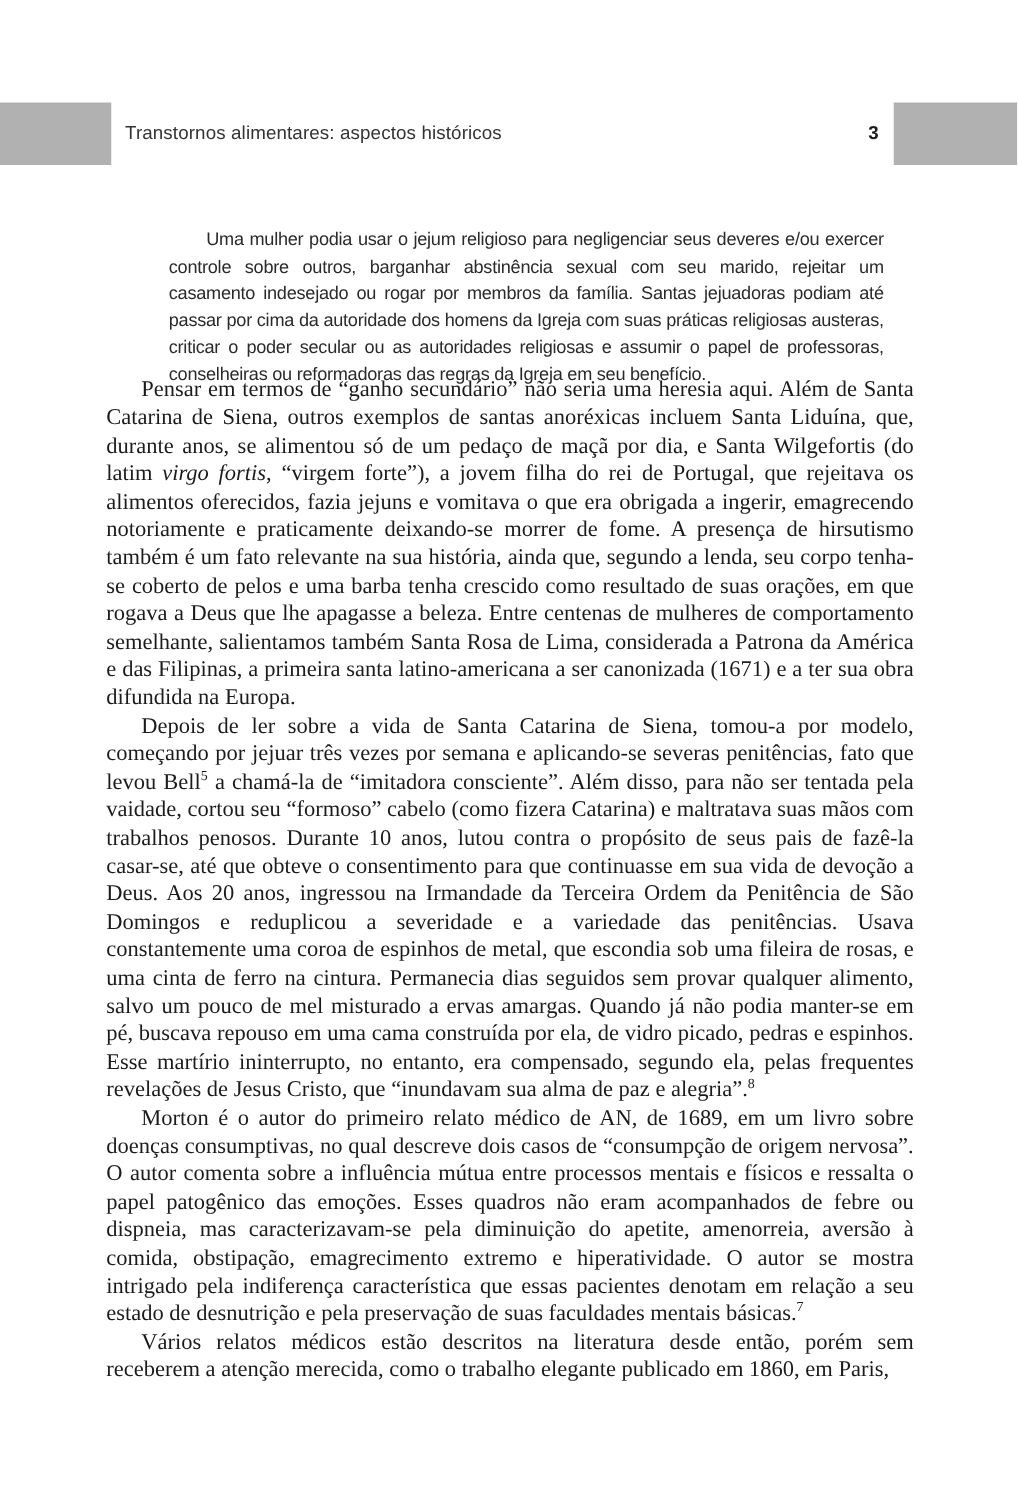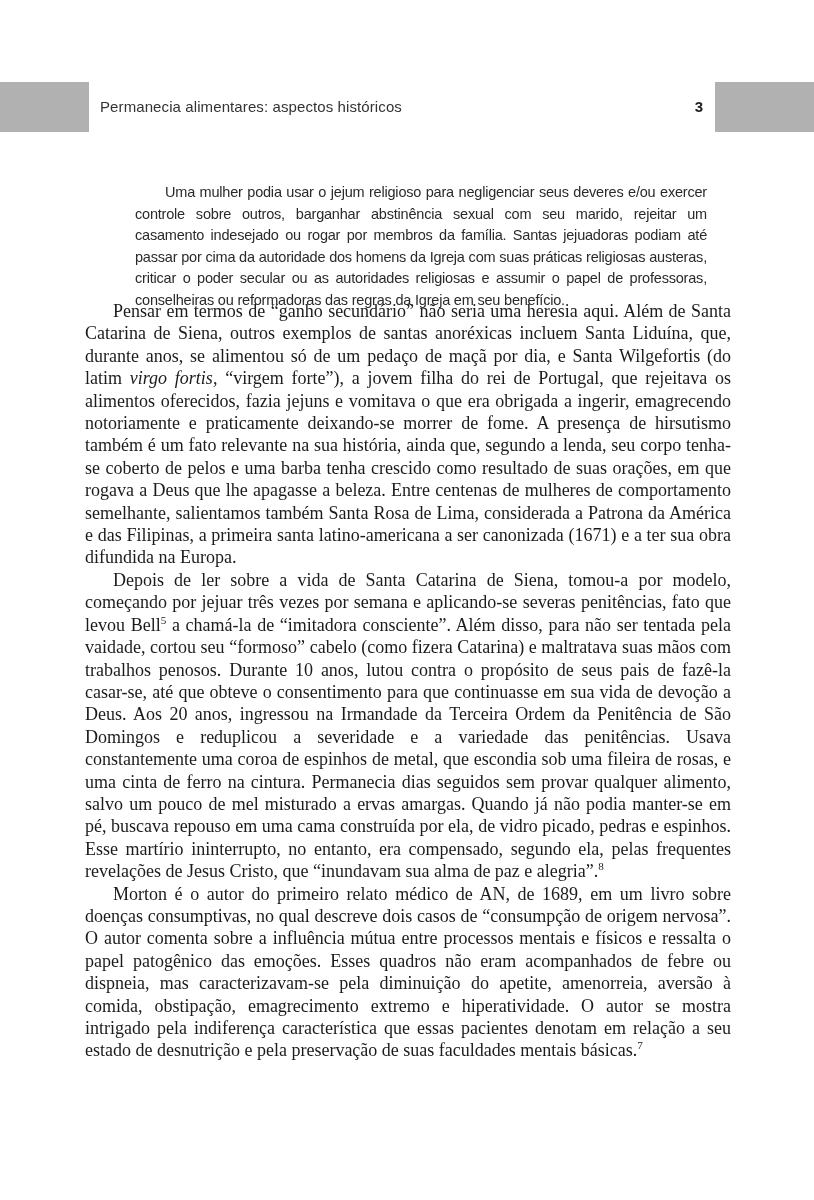--- a/index.html
+++ b/index.html
@@ -89,25 +89,26 @@
   }
 </style>
 </head>
 <body>
 
 <div class="page">
 
   <div class="header">
     <div class="gray-block left"></div>
     <div class="gray-block right"></div>
-    <div class="header-title">Permanecia alimentares: aspectos históricos</div>
+    <div class="header-title">Transtornos alimentares: aspectos históricos</div>
     <div class="page-number">3</div>
   </div>
 
   <div class="quote">Uma mulher podia usar o jejum religioso para negligenciar seus deveres e/ou exercer controle sobre outros, barganhar abstinência sexual com seu marido, rejeitar um casamento indesejado ou rogar por membros da família. Santas jejuadoras podiam até passar por cima da autoridade dos homens da Igreja com suas práticas religiosas austeras, criticar o poder secular ou as autoridades religiosas e assumir o papel de professoras, conselheiras ou reformadoras das regras da Igreja em seu benefício.</div>
 
   <div class="body-text">
       <p>Pensar em termos de “ganho secundário” não seria uma heresia aqui. Além de Santa Catarina de Siena, outros exemplos de santas anoréxicas incluem Santa Liduína, que, durante anos, se alimentou só de um pedaço de maçã por dia, e Santa Wilgefortis (do latim <em>virgo fortis</em>, “virgem forte”), a jovem filha do rei de Portugal, que rejeitava os alimentos oferecidos, fazia jejuns e vomitava o que era obrigada a ingerir, emagrecendo notoriamente e praticamente deixando-se morrer de fome. A presença de hirsutismo também é um fato relevante na sua história, ainda que, segundo a lenda, seu corpo tenha-se coberto de pelos e uma barba tenha crescido como resultado de suas orações, em que rogava a Deus que lhe apagasse a beleza. Entre centenas de mulheres de comportamento semelhante, salientamos também Santa Rosa de Lima, considerada a Patrona da América e das Filipinas, a primeira santa latino-americana a ser canonizada (1671) e a ter sua obra difundida na Europa.</p>
       <p>Depois de ler sobre a vida de Santa Catarina de Siena, tomou-a por modelo, começando por jejuar três vezes por semana e aplicando-se severas penitências, fato que levou Bell<sup>5</sup> a chamá-la de “imitadora consciente”. Além disso, para não ser tentada pela vaidade, cortou seu “formoso” cabelo (como fizera Catarina) e maltratava suas mãos com trabalhos penosos. Durante 10 anos, lutou contra o propósito de seus pais de fazê-la casar-se, até que obteve o consentimento para que continuasse em sua vida de devoção a Deus. Aos 20 anos, ingressou na Irmandade da Terceira Ordem da Penitência de São Domingos e reduplicou a severidade e a variedade das penitências. Usava constantemente uma coroa de espinhos de metal, que escondia sob uma fileira de rosas, e uma cinta de ferro na cintura. Permanecia dias seguidos sem provar qualquer alimento, salvo um pouco de mel misturado a ervas amargas. Quando já não podia manter-se em pé, buscava repouso em uma cama construída por ela, de vidro picado, pedras e espinhos. Esse martírio ininterrupto, no entanto, era compensado, segundo ela, pelas frequentes revelações de Jesus Cristo, que “inundavam sua alma de paz e alegria”.<sup>8</sup></p>
       <p>Morton é o autor do primeiro relato médico de AN, de 1689, em um livro sobre doenças consumptivas, no qual descreve dois casos de “consumpção de origem nervosa”. O autor comenta sobre a influência mútua entre processos mentais e físicos e ressalta o papel patogênico das emoções. Esses quadros não eram acompanhados de febre ou dispneia, mas caracterizavam-se pela diminuição do apetite, amenorreia, aversão à comida, obstipação, emagrecimento extremo e hiperatividade. O autor se mostra intrigado pela indiferença característica que essas pacientes denotam em relação a seu estado de desnutrição e pela preservação de suas faculdades mentais básicas.<sup>7</sup></p>
+      <p>Vários relatos médicos estão descritos na literatura desde então, porém sem receberem a atenção merecida, como o trabalho elegante publicado em 1860, em Paris,</p>
     </div>
 
 </div>
 
 </body></html>

